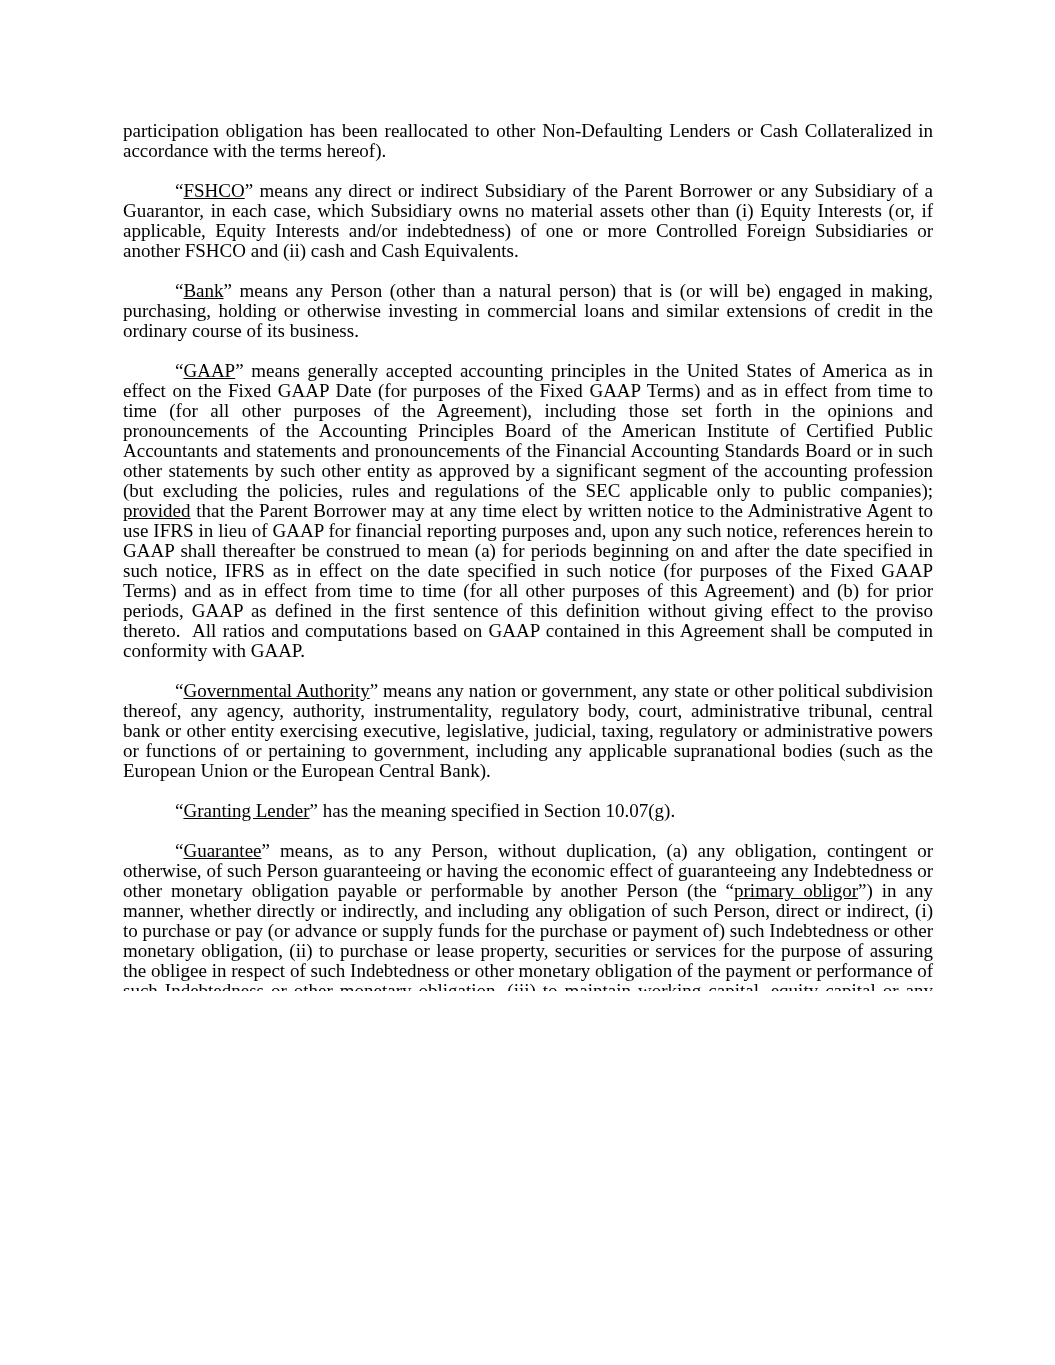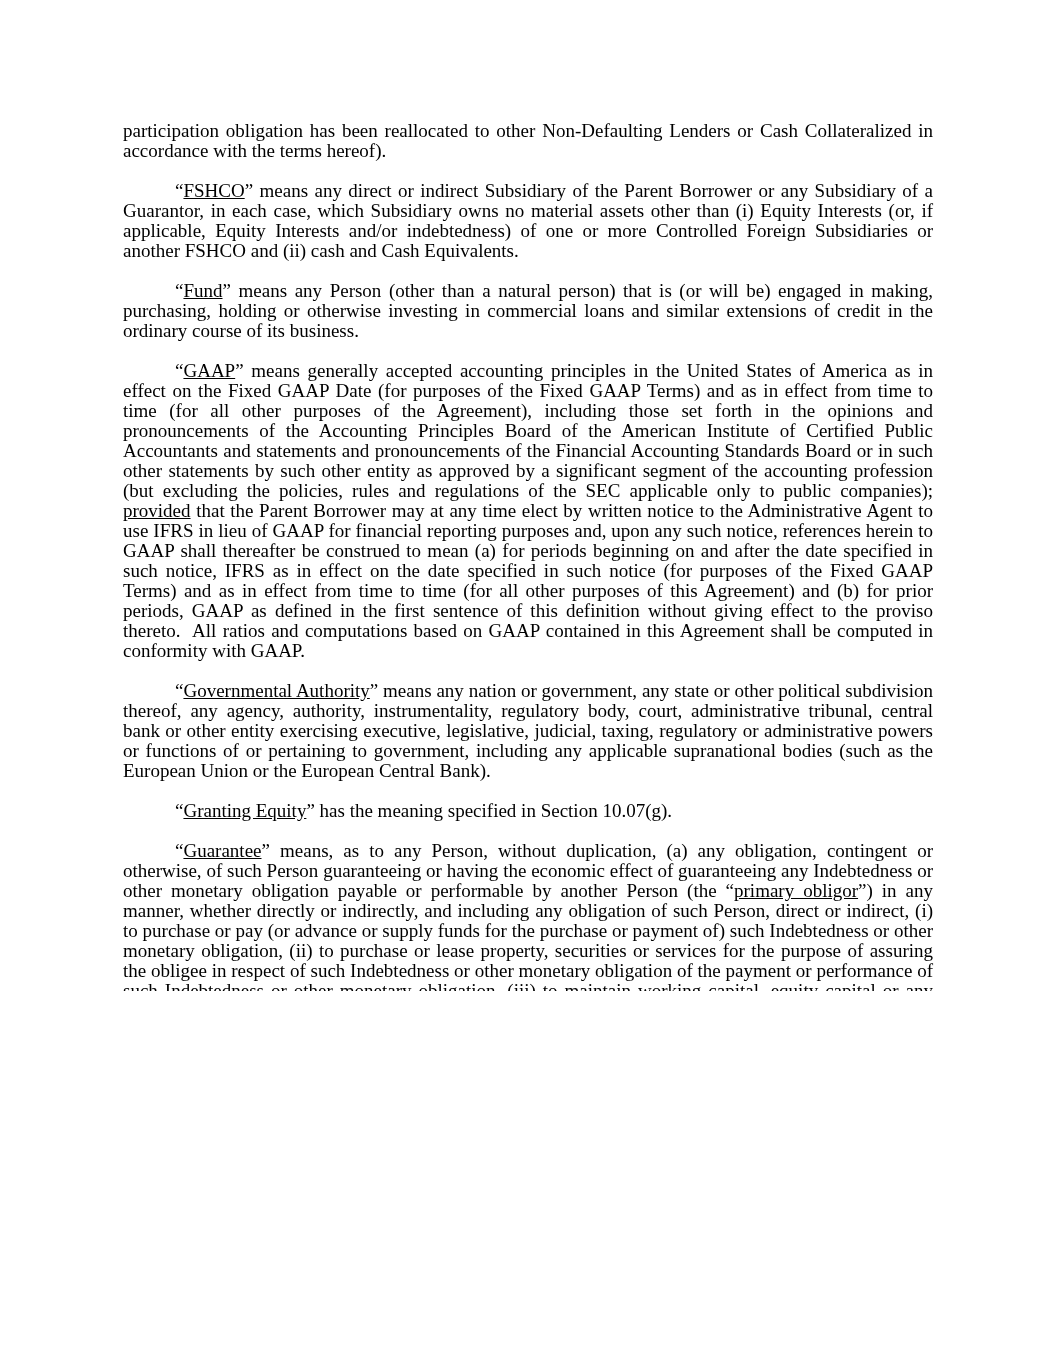--- a/index.html
+++ b/index.html
@@ -36,19 +36,19 @@
     text-decoration: underline;
   }
 </style>
 </head>
 <body>
 
 <div class="page">
   <div class="textblock">
       <p class="para">participation obligation has been reallocated to other Non-Defaulting Lenders or Cash Collateralized in accordance with the terms hereof).</p>
       <p class="para indent">“<span class="u">FSHCO</span>” means any direct or indirect Subsidiary of the Parent Borrower or any Subsidiary of a Guarantor, in each case, which Subsidiary owns no material assets other than (i) Equity Interests (or, if applicable, Equity Interests and/or indebtedness) of one or more Controlled Foreign Subsidiaries or another FSHCO and (ii) cash and Cash Equivalents.</p>
-      <p class="para indent">“<span class="u">Fund</span>” means any Person (other than a natural person) that is (or will be) engaged in making, purchasing, holding or otherwise investing in commercial loans and similar extensions of credit in the ordinary course of its business.</p>
+      <p class="para indent">“<span class="u">Bank</span>” means any Person (other than a natural person) that is (or will be) engaged in making, purchasing, holding or otherwise investing in commercial loans and similar extensions of credit in the ordinary course of its business.</p>
       <p class="para indent">“<span class="u">GAAP</span>” means generally accepted accounting principles in the United States of America as in effect on the Fixed GAAP Date (for purposes of the Fixed GAAP Terms) and as in effect from time to time (for all other purposes of the Agreement), including those set forth in the opinions and pronouncements of the Accounting Principles Board of the American Institute of Certified Public Accountants and statements and pronouncements of the Financial Accounting Standards Board or in such other statements by such other entity as approved by a significant segment of the accounting profession (but excluding the policies, rules and regulations of the SEC applicable only to public companies); <span class="u">provided</span> that the Parent Borrower may at any time elect by written notice to the Administrative Agent to use IFRS in lieu of GAAP for financial reporting purposes and, upon any such notice, references herein to GAAP shall thereafter be construed to mean (a) for periods beginning on and after the date specified in such notice, IFRS as in effect on the date specified in such notice (for purposes of the Fixed GAAP Terms) and as in effect from time to time (for all other purposes of this Agreement) and (b) for prior periods, GAAP as defined in the first sentence of this definition without giving effect to the proviso thereto.  All ratios and computations based on GAAP contained in this Agreement shall be computed in conformity with GAAP.</p>
       <p class="para indent">“<span class="u">Governmental Authority</span>” means any nation or government, any state or other political subdivision thereof, any agency, authority, instrumentality, regulatory body, court, administrative tribunal, central bank or other entity exercising executive, legislative, judicial, taxing, regulatory or administrative powers or functions of or pertaining to government, including any applicable supranational bodies (such as the European Union or the European Central Bank).</p>
-      <p class="para indent">“<span class="u">Granting Equity</span>” has the meaning specified in Section 10.07(g).</p>
+      <p class="para indent">“<span class="u">Granting Lender</span>” has the meaning specified in Section 10.07(g).</p>
       <p class="para indent">“<span class="u">Guarantee</span>” means, as to any Person, without duplication, (a) any obligation, contingent or otherwise, of such Person guaranteeing or having the economic effect of guaranteeing any Indebtedness or other monetary obligation payable or performable by another Person (the “<span class="u">primary obligor</span>”) in any manner, whether directly or indirectly, and including any obligation of such Person, direct or indirect, (i) to purchase or pay (or advance or supply funds for the purchase or payment of) such Indebtedness or other monetary obligation, (ii) to purchase or lease property, securities or services for the purpose of assuring the obligee in respect of such Indebtedness or other monetary obligation of the payment or performance of such Indebtedness or other monetary obligation, (iii) to maintain working capital, equity capital or any other financial statement condition or liquidity or level of income or cash flow of the primary obligor so as to enable the primary obligor to pay such Indebtedness or other monetary obligation or (iv) entered into for the purpose of assuring in any other manner the obligee in respect of such Indebtedness or other monetary obligation of the payment or performance thereof or to protect such obligee against loss in respect thereof (in whole or in part) or (b) any Lien on any assets of such Person securing any Indebtedness or other monetary obligation of any other Person, whether or not such Indebtedness or other monetary obligation is assumed by such Person (or any right, contingent or otherwise, of any holder of such Indebtedness to obtain any such Lien); <span class="u">provided</span> that the term “Guarantee” shall not include endorsements for collection or deposit, in either case in the ordinary course of business, or customary or reasonable indemnity obligations in effect on the Closing Date, or entered into in connection with any acquisition or Disposition of assets permitted under this Agreement (other than such obligations with respect to Indebtedness).  The amount of any Guarantee shall be deemed to be an amount equal to the stated or determinable amount of the related primary obligation, or portion thereof, in respect of which such</p>
     </div>
 </div>
 
 </body></html>

